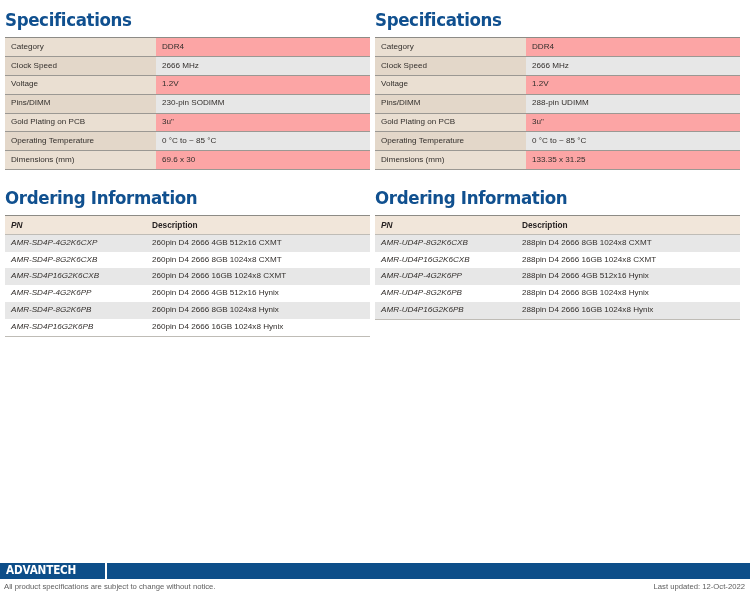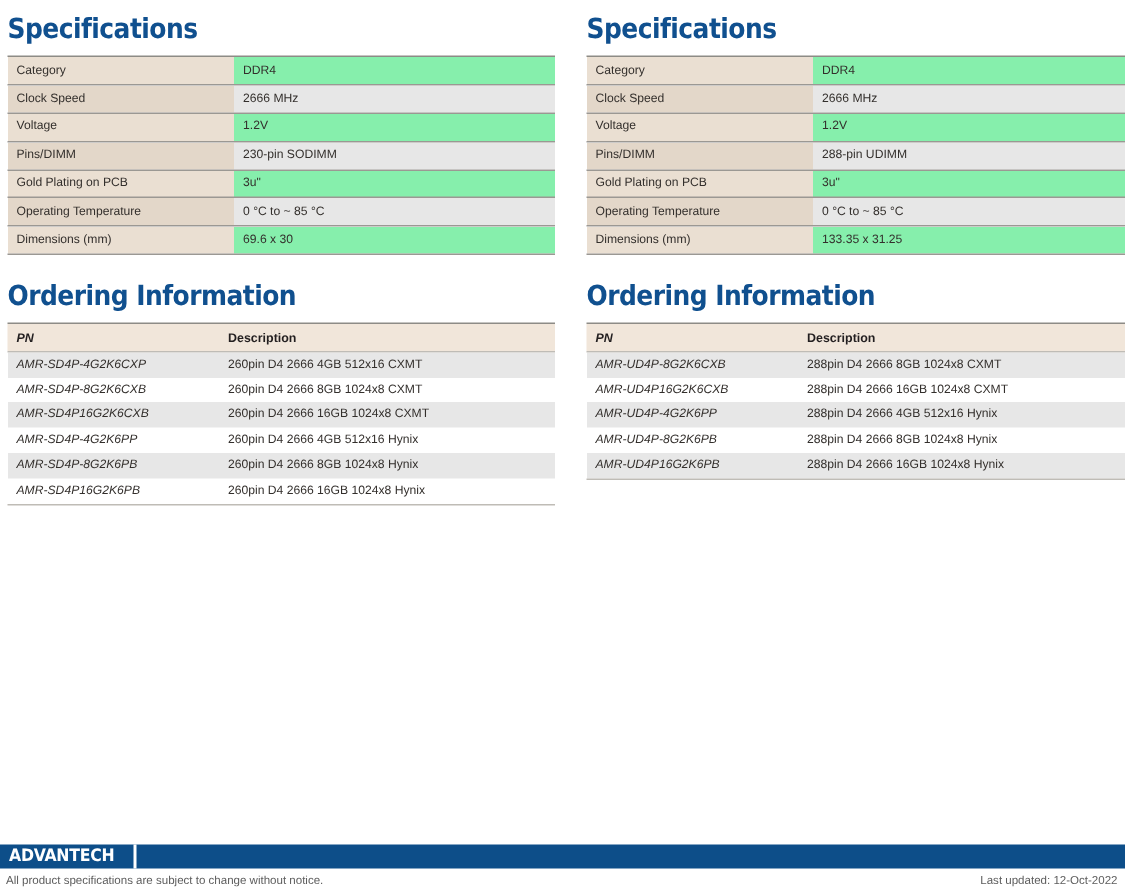--- a/index.html
+++ b/index.html
@@ -17,21 +17,21 @@
   }
 
   .page {
     position: relative;
     width: 750px;
     height: 591px;
   }
 
   .columns {
     display: flex;
-    gap: 21px;
+    gap: 5px;
     padding: 0 5px;
     box-sizing: border-box;
   }
 
   .column {
     width: 365px;
     flex: 0 0 365px;
   }
 
   h2.section-title {
@@ -74,21 +74,21 @@
   }
 
   table.spec-table td.spec-label {
     width: 145px;
     background: #eadfd2;
     color: #332f2c;
     margin-top: 16px;
   }
 
   table.spec-table td.spec-value {
-    background: #86efac;
+    background: #fca5a5;
     color: #332f2c;
   }
 
   table.spec-table tr.alt td.spec-value {
     background: #e7e7e7;
   }
 
   table.spec-table tr.alt td.spec-label {
     background: #e3d7c9;
   }
@@ -147,21 +147,21 @@
     position: relative;
     height: 16px;
     background: #0d4e89;
     display: flex;
     align-items: center;
   }
 
   .logo {
     position: relative;
     height: 16px;
-    padding: 0 7px 0 6px;
+    padding: 0 23px 0 6px;
     display: flex;
     align-items: center;
     box-sizing: border-box;
   }
 
   .logo-text {
     font-family: "DejaVu Sans", sans-serif;
     font-size: 11.4px;
     font-weight: bold;
     color: #ffffff;

